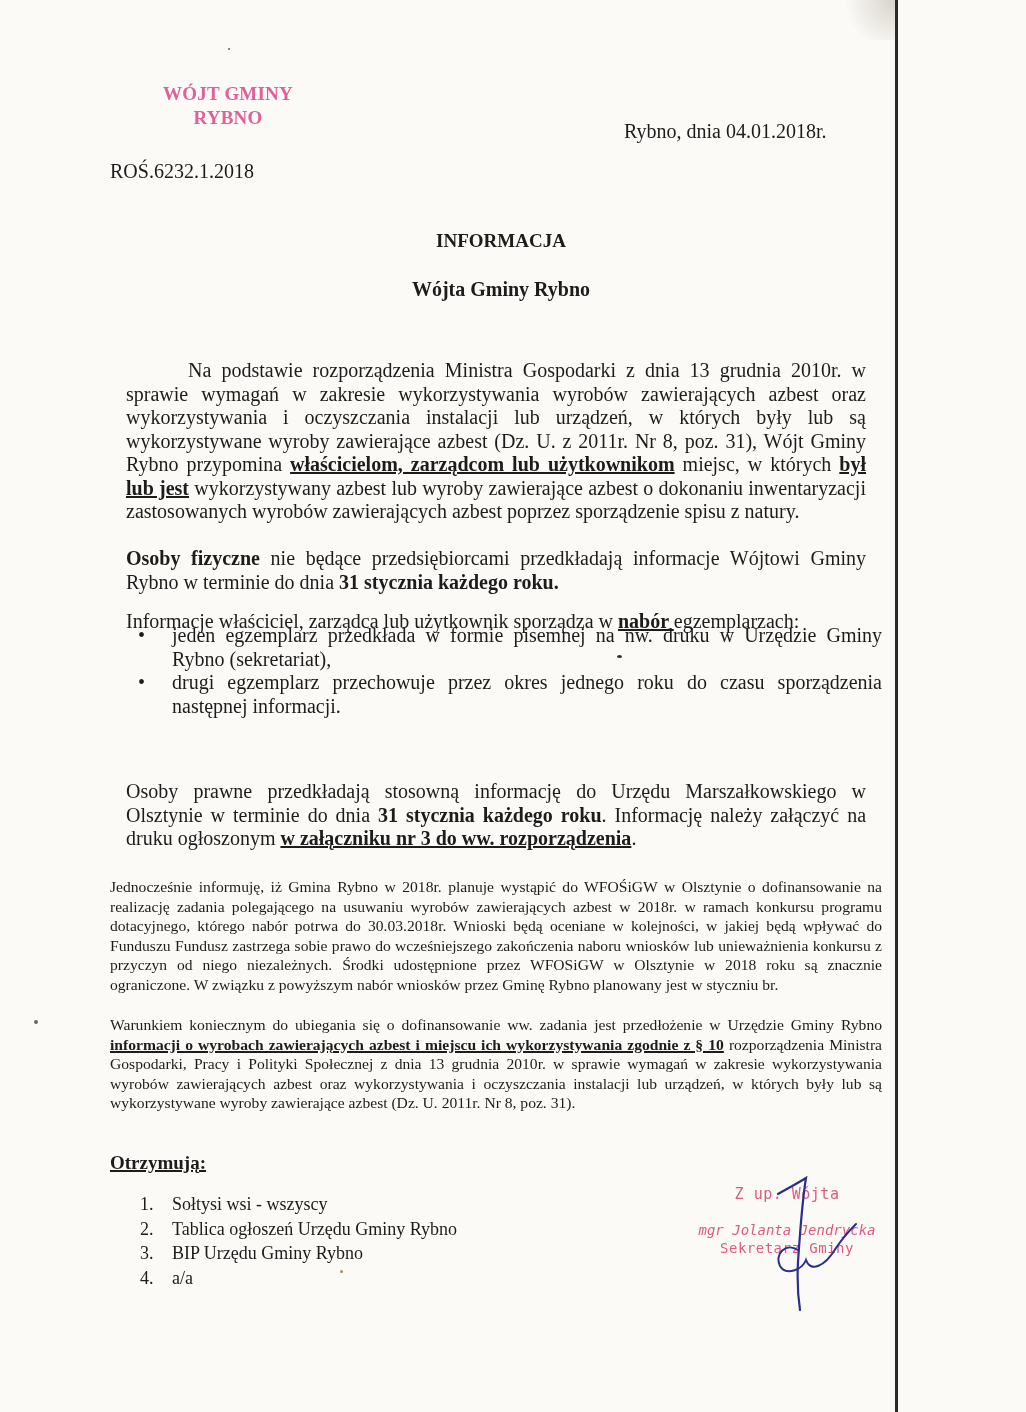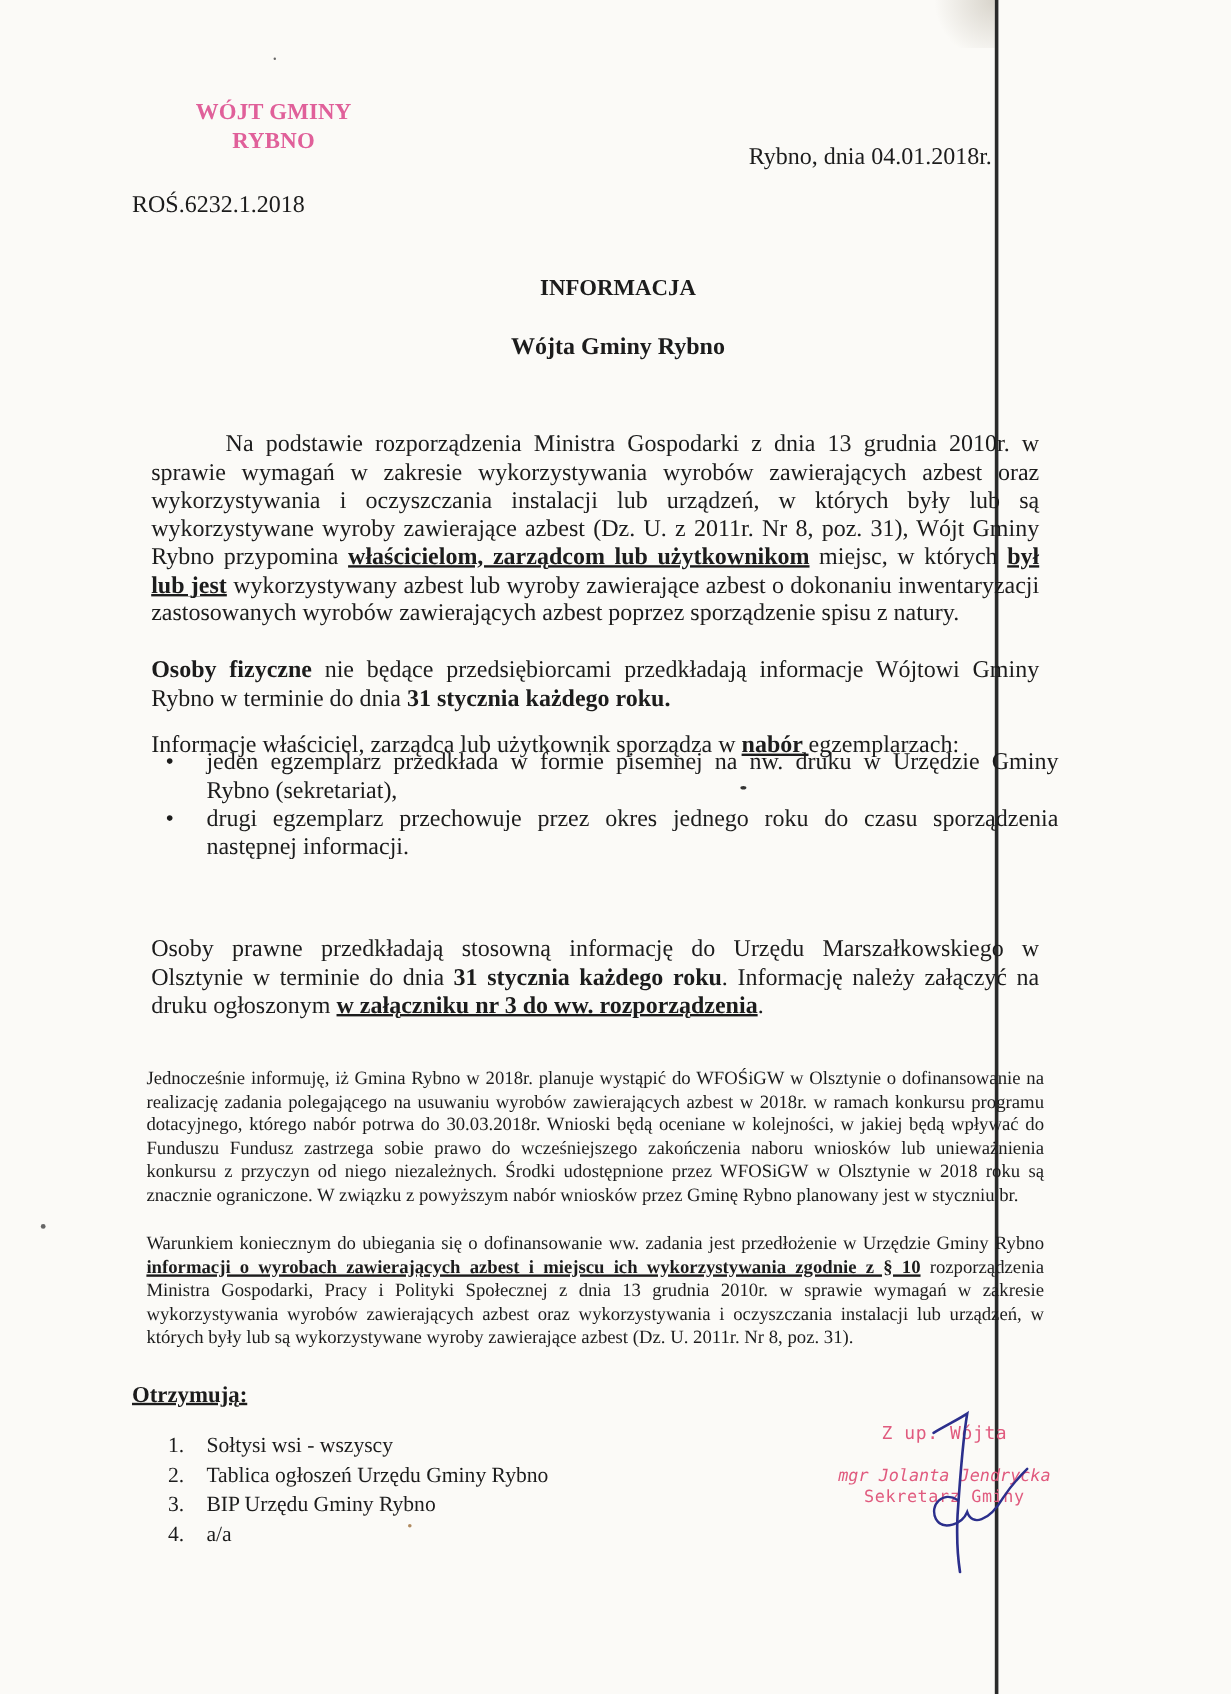--- a/index.html
+++ b/index.html
@@ -4,47 +4,47 @@
 <style>
   html, body { margin: 0; padding: 0; }
   body {
     width: 1026px; height: 1412px;
     background: #fbfaf7;
     position: relative;
     overflow: hidden;
     font-family: "Liberation Serif", "DejaVu Serif", serif;
     color: #1c1c1c;
   }
-  .page { position: absolute; left: 0; top: 0; width: 832px; height: 1412px; }
+  .page { position: absolute; left: 0; top: 0; width: 898px; height: 1412px; }
   .edge-right { position: absolute; right: 0; top: 0; width: 3px; height: 1412px; background: #2a2a2a; }
   .corner-smudge { position: absolute; right: 3px; top: 0; width: 60px; height: 40px;
     background: radial-gradient(circle at 100% 0%, rgba(150,140,120,0.35), rgba(255,255,255,0) 70%); }
 
   .stamp-head { position: absolute; left: 138px; top: 82px; width: 180px; text-align: center; color: #e0609a; }
   .stamp-head .l1 { font-size: 19px; font-weight: bold; letter-spacing: 0.2px; line-height: 24px; }
   .stamp-head .l2 { font-size: 17px; line-height: 22px; }
 
   .date { position: absolute; left: 624px; top: 120px; font-size: 20px; }
   .ref { position: absolute; left: 110px; top: 160px; font-size: 20px; }
-  .title { position: absolute; left: 18px; width: 994px; text-align: center; font-weight: bold; font-size: 19px; }
+  .title { position: absolute; left: 4px; width: 994px; text-align: center; font-weight: bold; font-size: 19px; }
   .title.t1 { top: 230px; }
   .title.t2 { top: 278px; font-size: 20px; }
 
   .text { position: absolute; left: 110px; width: 772px; font-size: 20px; line-height: 23.5px; text-align: justify; }
   .text p { margin: 16px; }
   .indent { text-indent: 62px; }
   .b { font-weight: bold; }
   .u { text-decoration: underline; text-decoration-thickness: 2px; }
 
   .bullets { position: absolute; left: 110px; width: 772px; font-size: 20px; line-height: 23.5px; }
   .bullet-item { position: relative; padding-left: 62px; text-align: justify; }
   .bullet-dot { position: absolute; left: 28px; top: 0; }
 
   .small { position: absolute; left: 110px; width: 772px; font-size: 15.6px; line-height: 19.6px; text-align: justify; }
-  .small p { margin: 12px; }
+  .small p { margin: 0; }
 
   .recv-title { position: absolute; left: 110px; top: 1152px; font-size: 19px; font-weight: bold; text-decoration: underline; text-decoration-thickness: 2px; }
   .recv-list { position: absolute; left: 140px; top: 1192px; font-size: 18px; line-height: 24.5px; }
   .recv-list .row { display: flex; }
   .recv-list .num { width: 32px; }
 
   .sign-stamp { position: absolute; left: 672px; top: 1184px; width: 230px; text-align: center; color: #e05a7e; font-family: "DejaVu Sans Mono", "Liberation Mono", monospace; }
   .sign-stamp .s1 { font-size: 15px; line-height: 20px; letter-spacing: 0.5px; }
   .sign-stamp .s2 { font-size: 14px; line-height: 18px; font-style: italic; margin-top: 17px; }
   .sign-stamp .s3 { font-size: 14px; line-height: 18px; letter-spacing: 0.5px; }

